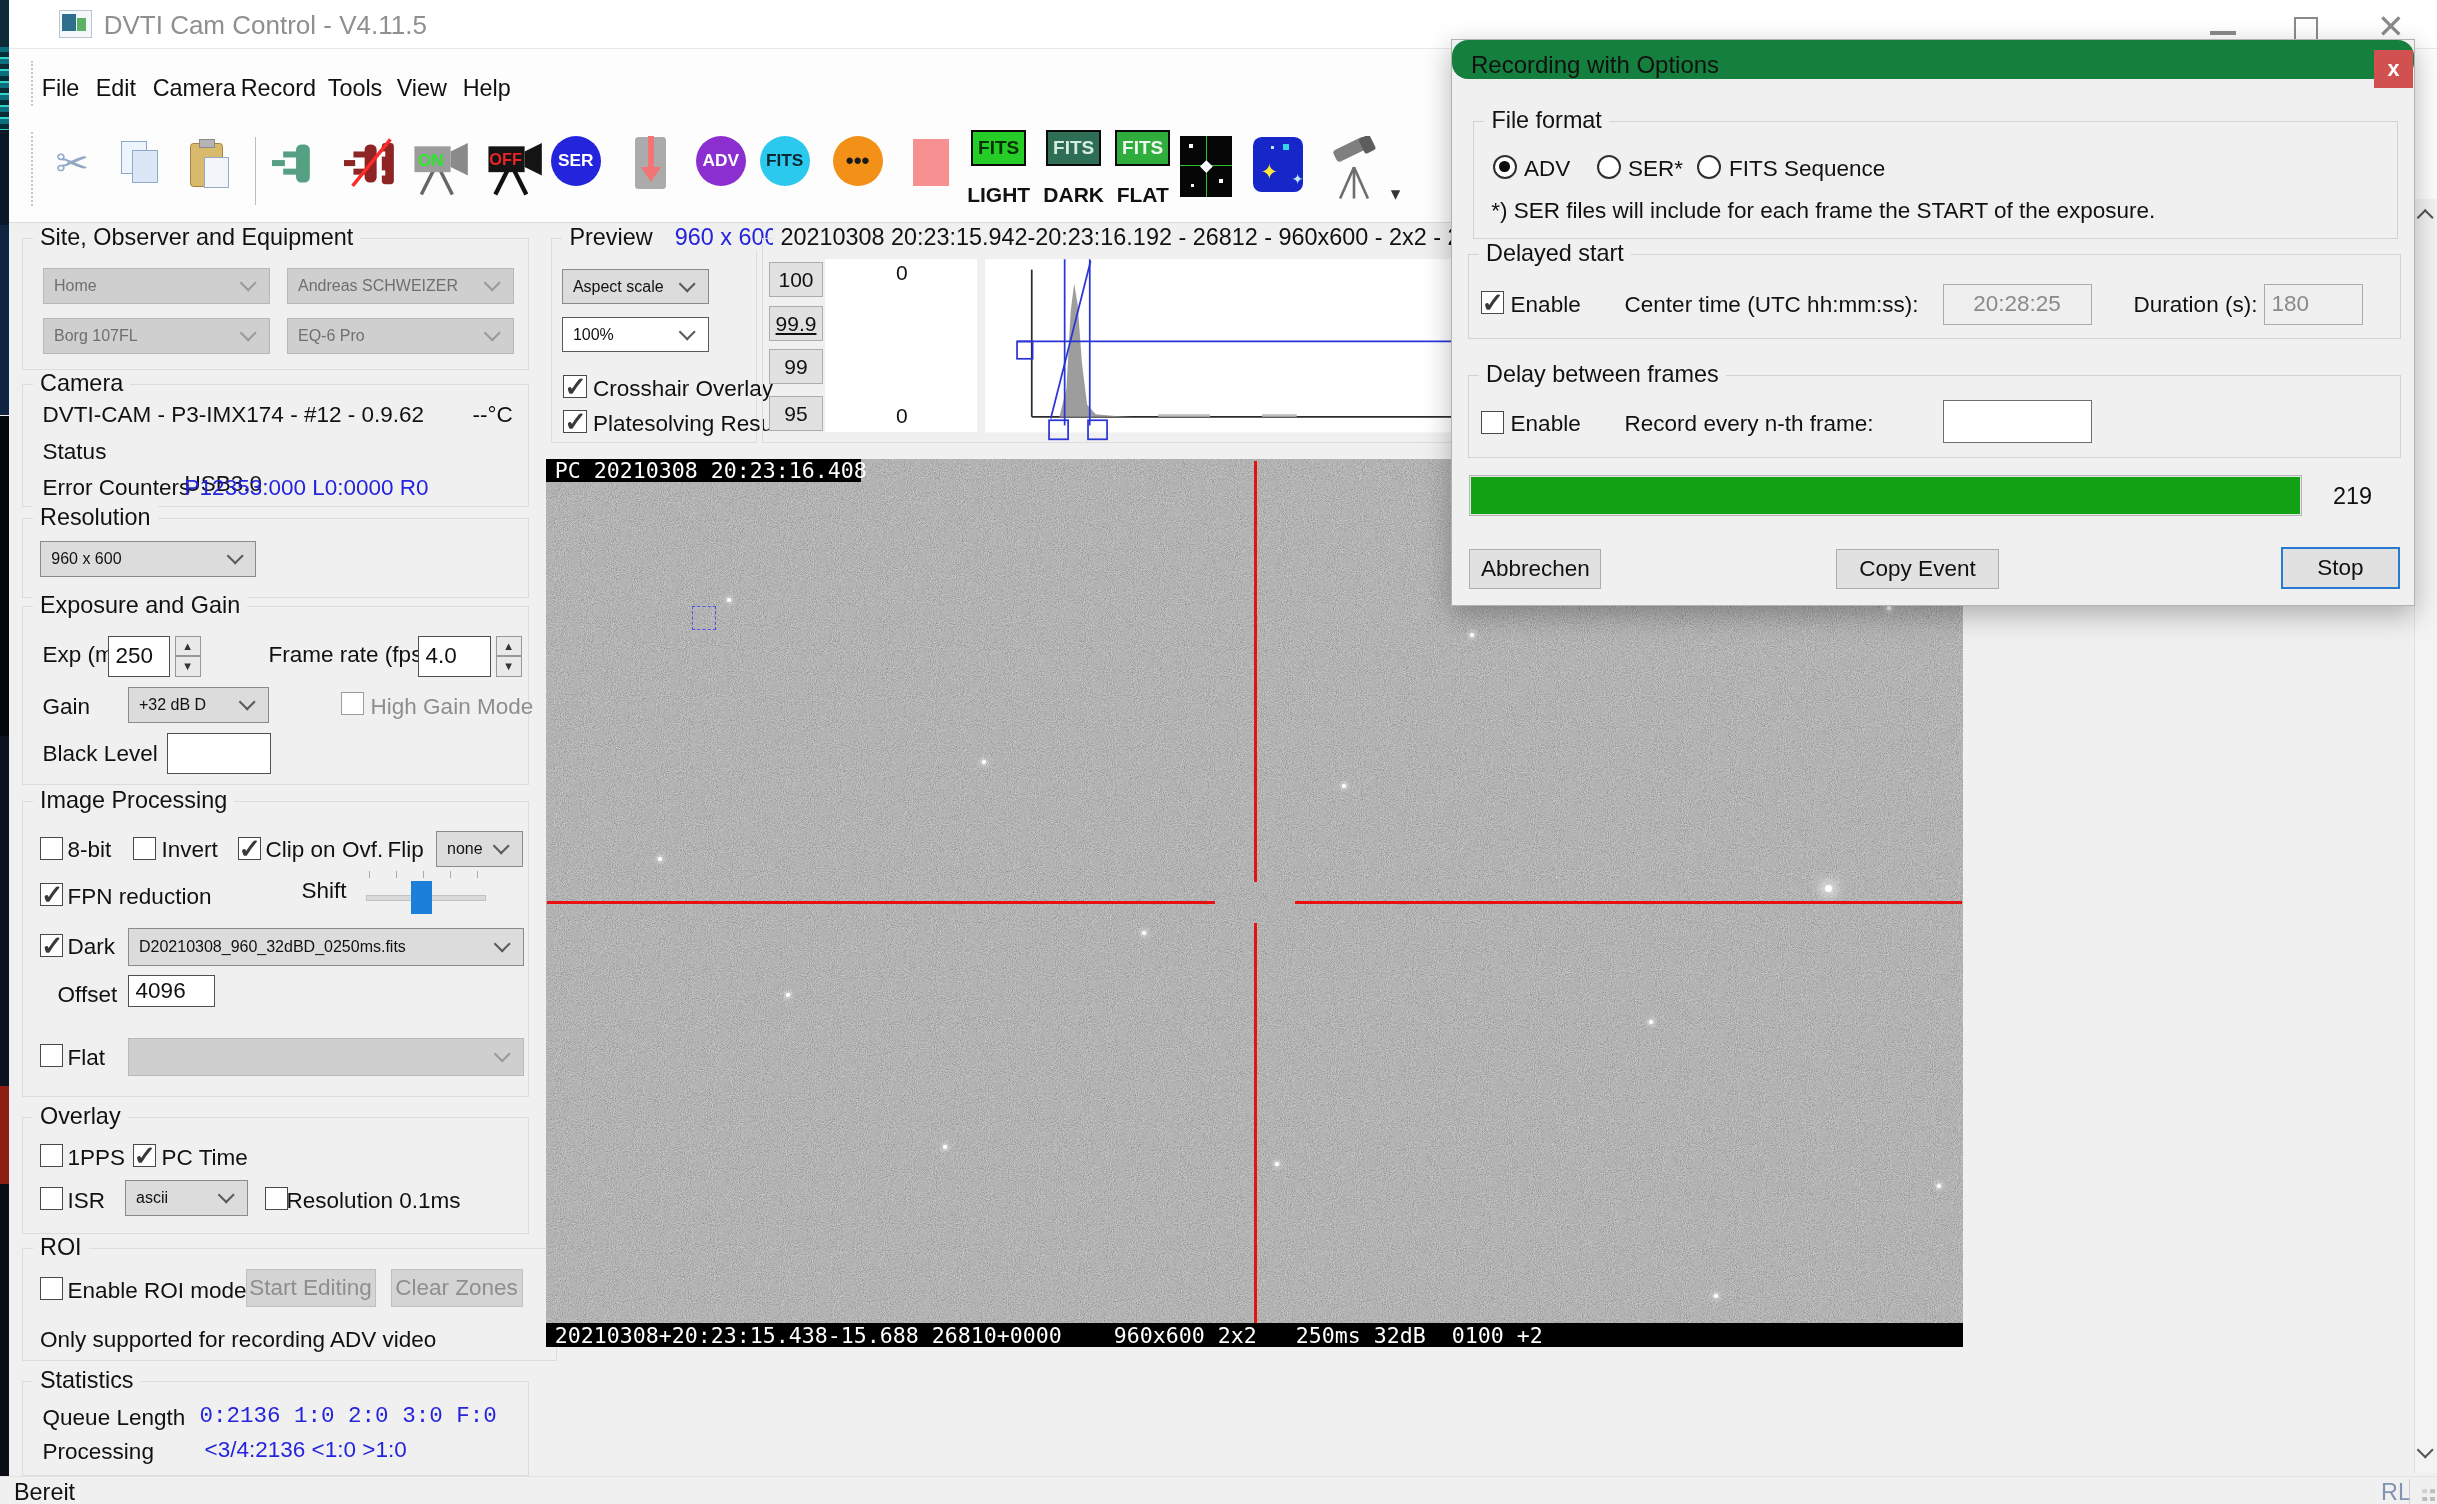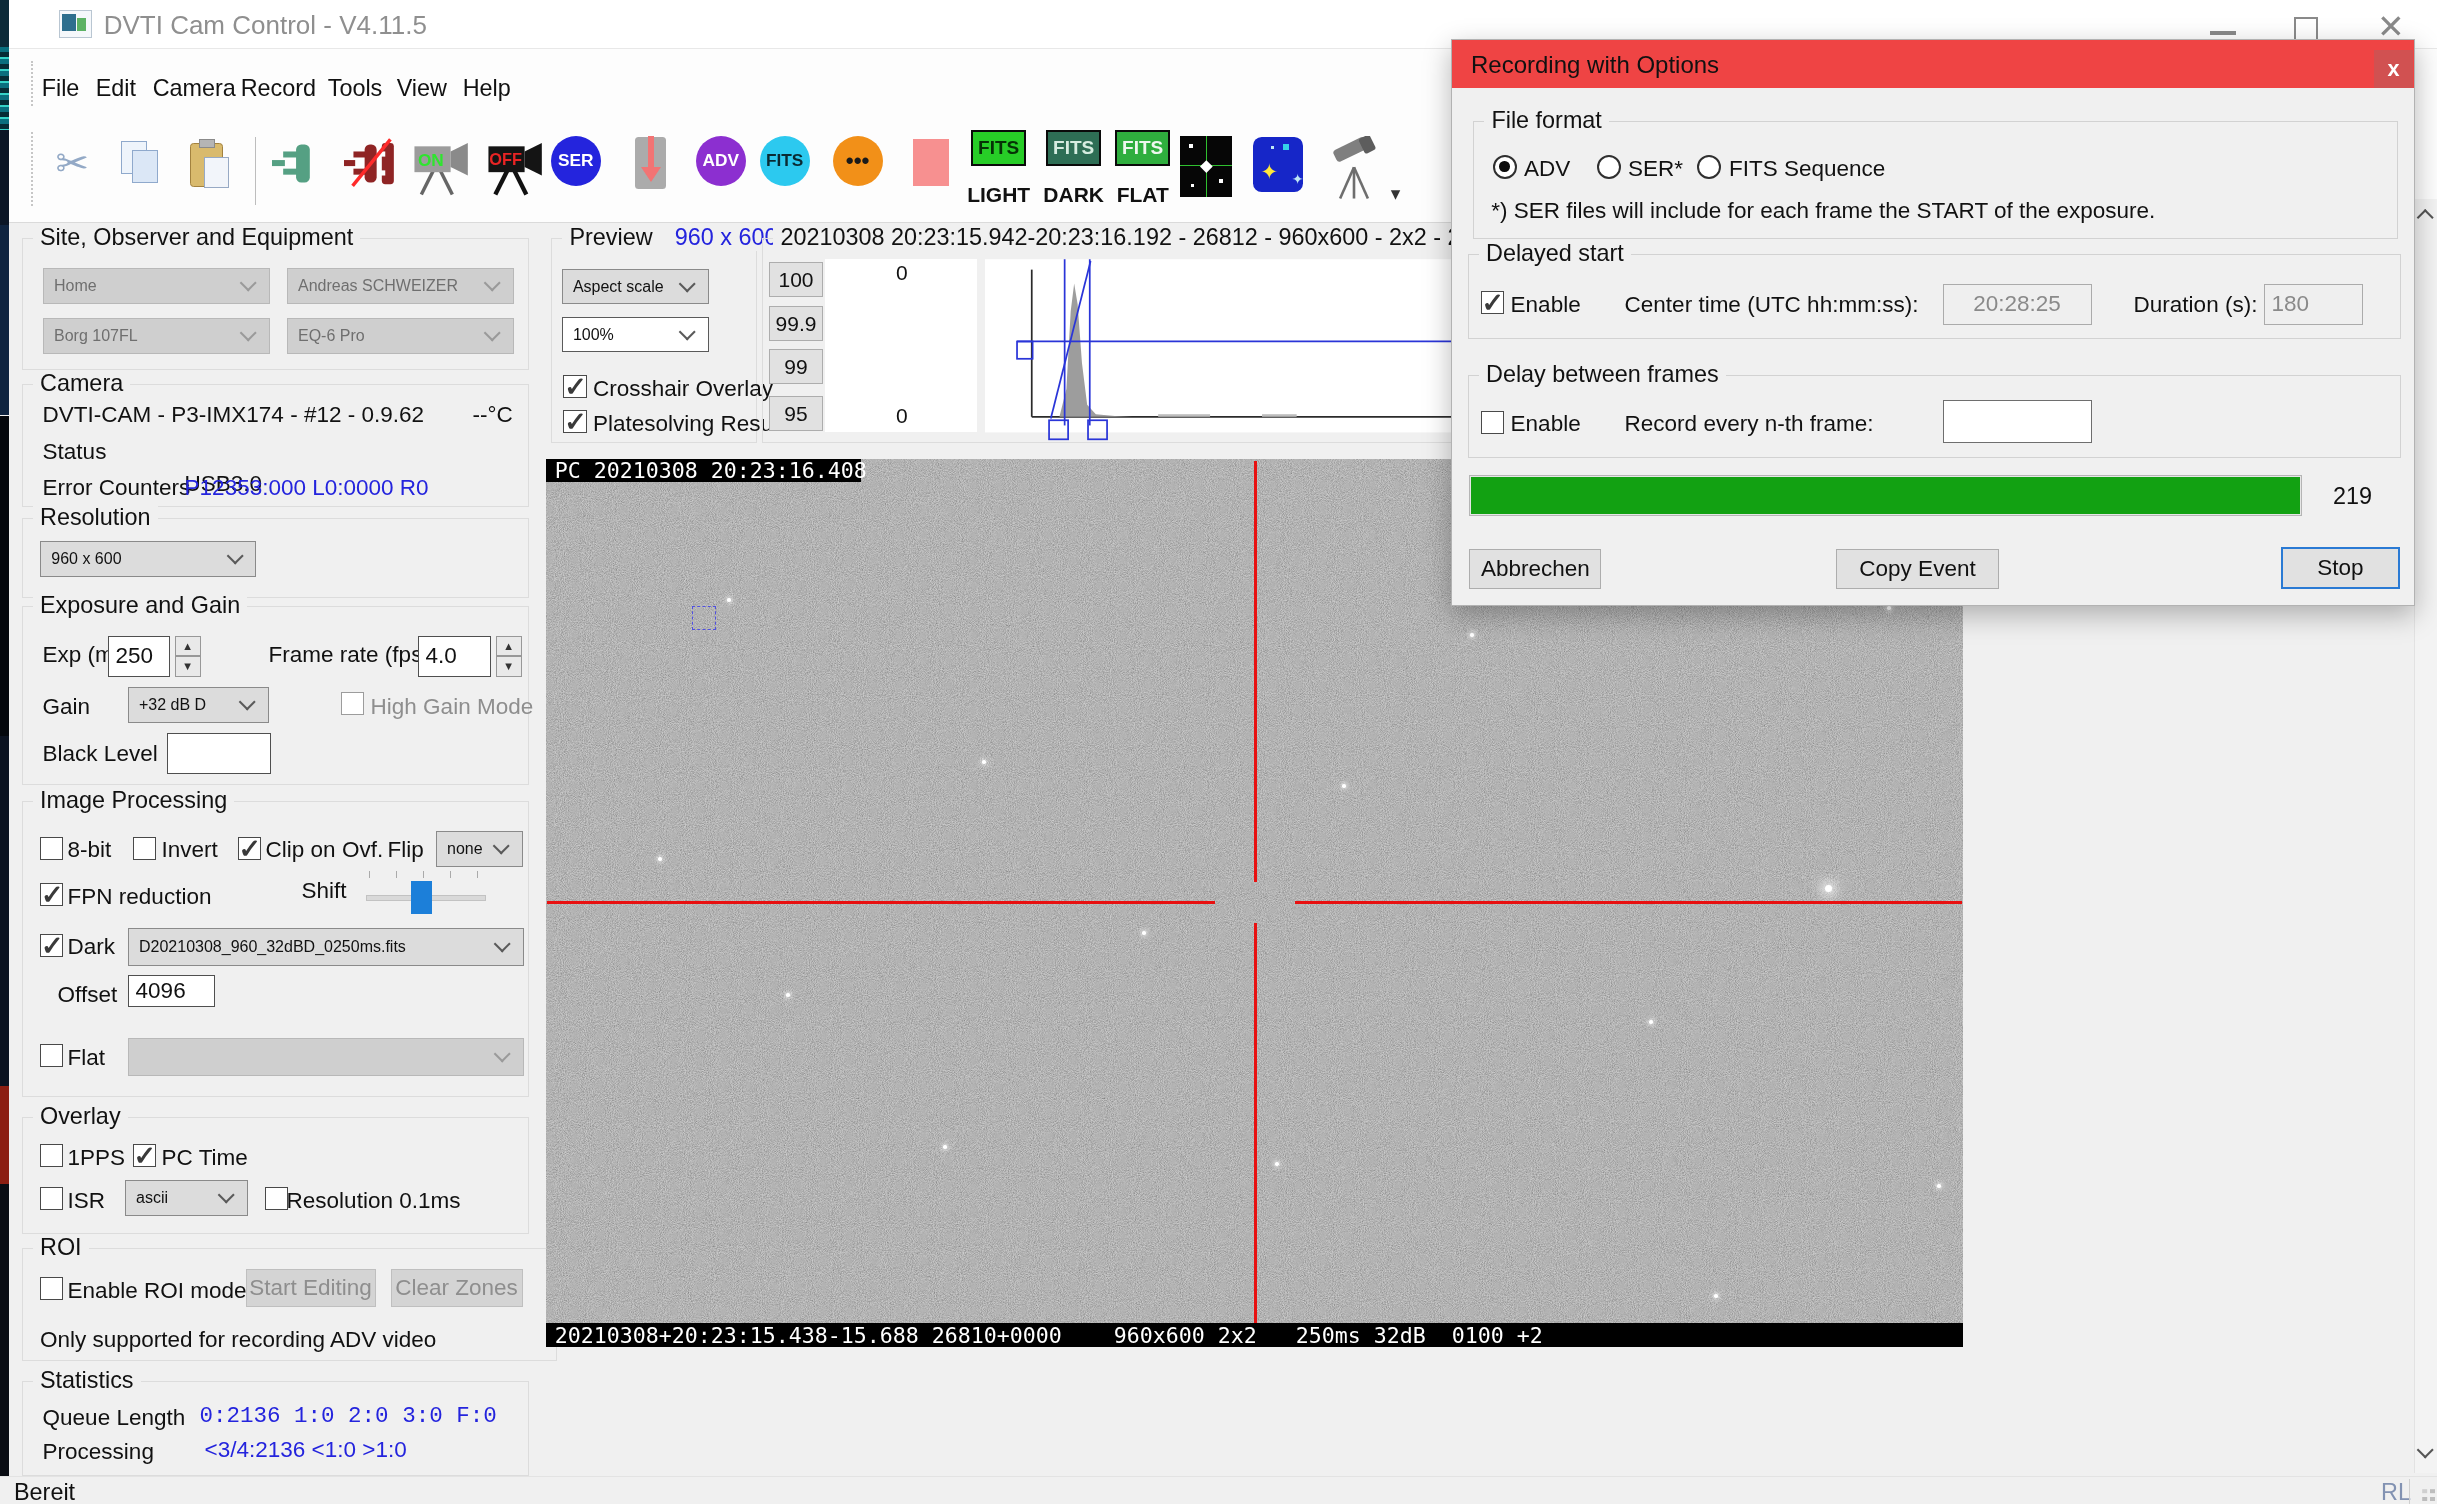--- a/index.html
+++ b/index.html
@@ -62,21 +62,21 @@
   .chev.up{transform:rotate(-135deg);}
   .chev.down{transform:rotate(45deg);}
   
   .statusbar{left:0;top:1476px;width:2438px;height:28.6px;background:#f0f0f0;border-top:0.9px solid #e3e3e3;font-size:23.4px;}
   .grip{right:2.6px;bottom:3.5px;width:17.3px;height:17.3px;}
   .grip::after{content:"";position:absolute;right:0.9px;bottom:0.9px;width:4.3px;height:4.3px;background:#bdbdbd;
       box-shadow:-7.8px 0 0 0 #bdbdbd,0 -7.8px 0 0 #bdbdbd,-7.8px -7.8px 0 0 #cfcfcf;}
   
   .dialog{left:1451px;top:39px;width:964px;height:567px;background:#f0f0f0;border:0.9px solid #b2b2b2;
           box-shadow:0 8.7px 26px rgba(0,0,0,.28);z-index:100;box-sizing:border-box;}
-  .dlg-title{left:0;top:0;width:100%;height:48px;background:#ef4444;}
+  .dlg-title{left:0;top:0;width:100%;height:39px;background:#15803d;border-radius:16px;}
   .dlg-title .t{position:absolute;left:19px;top:11.3px;font-size:24px;}
   .dlg-close{right:0.9px;top:9.5px;width:39px;height:38px;background:#d15151;color:#fff;display:flex;align-items:center;
              justify-content:center;font-size:21.6px;font-weight:bold;}
   .wctl{color:#8a8a8a;}
 </style>
 </head>
 <body>
 
 <div class="app">
 
@@ -388,21 +388,21 @@
     <span class="abs lbl" style="left:41px;top:137px;">Crosshair Overlay</span>
     <span class="abs cb checked" style="left:11.3px;top:171px;"></span>
     <span class="abs lbl" style="left:41px;top:172px;">Platesolving Result</span>
   </div>
 
   <div class="abs grp" style="left:762px;top:238px;width:1203px;height:203px;">
     <span class="gtitle">20210308 20:23:15.942-20:23:16.192 - 26812 - 960x600 - 2x2 - 250ms - GPS</span>
     <div class="abs btn" style="left:6px;top:23.4px;width:54px;height:35px;font-size:21px;">
         <span>100</span>
       </div>
-    <div class="abs btn" style="left:6px;top:67px;width:54px;height:35px;font-size:21px;">
+    <div class="abs btn" style="left:6px;top:67px;width:54px;height:35px;font-size:21px;text-decoration:underline;">
         <span>99.9</span>
       </div>
     <div class="abs btn" style="left:6px;top:110px;width:54px;height:35px;font-size:21px;">
         <span>99</span>
       </div>
     <div class="abs btn" style="left:6px;top:157px;width:54px;height:35px;font-size:21px;">
         <span>95</span>
       </div>
     <div class="abs" style="left:62px;top:20px;width:152px;height:173px;background:#fff;">
       <span class="abs" style="left:71px;top:1.7px;font-size:21px;">0</span>

